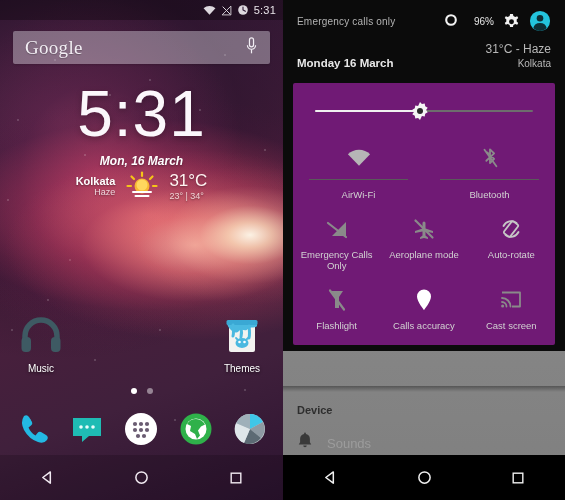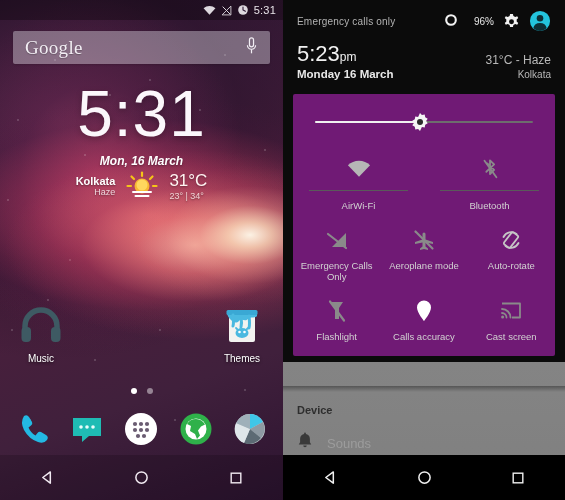--- a/index.html
+++ b/index.html
@@ -101,21 +101,21 @@
   }
   .wx-left { text-align: right; line-height: 1.15; }
   .wx-city { color: #fff; font-size: 11px; font-weight: bold; text-shadow: 0 1px 2px rgba(0,0,0,.4); }
   .wx-cond { color: #efd7dd; font-size: 9px; text-shadow: 0 1px 2px rgba(0,0,0,.4); }
   .wx-right { text-align: left; line-height: 1.15; }
   .wx-temp { color: #fff4f2; font-size: 17px; font-weight: 300; text-shadow: 0 1px 2px rgba(0,0,0,.3); }
   .wx-hilo { color: #f0d2d4; font-size: 9px; text-shadow: 0 1px 2px rgba(0,0,0,.4); }
   .wx-icon { width: 34px; height: 30px; position: relative; }
 
   
-  .home-apps { position: absolute; top: 304px; left: 0; right: 0; height: 70px; }
+  .home-apps { position: absolute; top: 314px; left: 0; right: 0; height: 70px; }
   .app-cell {
     position: absolute; width: 66px; text-align: center;
   }
   .app-cell .app-label {
     margin-top: 5px; color: #fff; font-size: 10px;
     text-shadow: 0 1px 3px rgba(0,0,0,.7);
   }
   .app-music { left: 8px; }
   .app-themes { right: 8px; }
 
@@ -450,23 +450,20 @@
             <svg width="22" height="22" viewBox="0 0 24 24">
               <circle cx="12" cy="12" r="11" fill="#23c4dd"></circle>
               <circle cx="12" cy="9" r="3.6" fill="#0d2f36"></circle>
               <path d="M4.6 20 a7.6 7.6 0 0 1 14.8 0 a11 11 0 0 1 -14.8 0 z" fill="#0d2f36"></path>
             </svg>
           </span>
         </div>
 
         <div class="qs-time-row">
           <div class="qs-clock-block">
-            <div class="qs-time">
-              <span>5:23</span><span class="ampm">pm</span>
-            </div>
             <div class="qs-date">Monday 16 March</div>
           </div>
           <div class="qs-wx-block">
             <div class="qs-wx-1">31°C - Haze</div>
             <div class="qs-wx-2">Kolkata</div>
           </div>
         </div>
       </div>
 
       <div class="qs-tiles-card">

